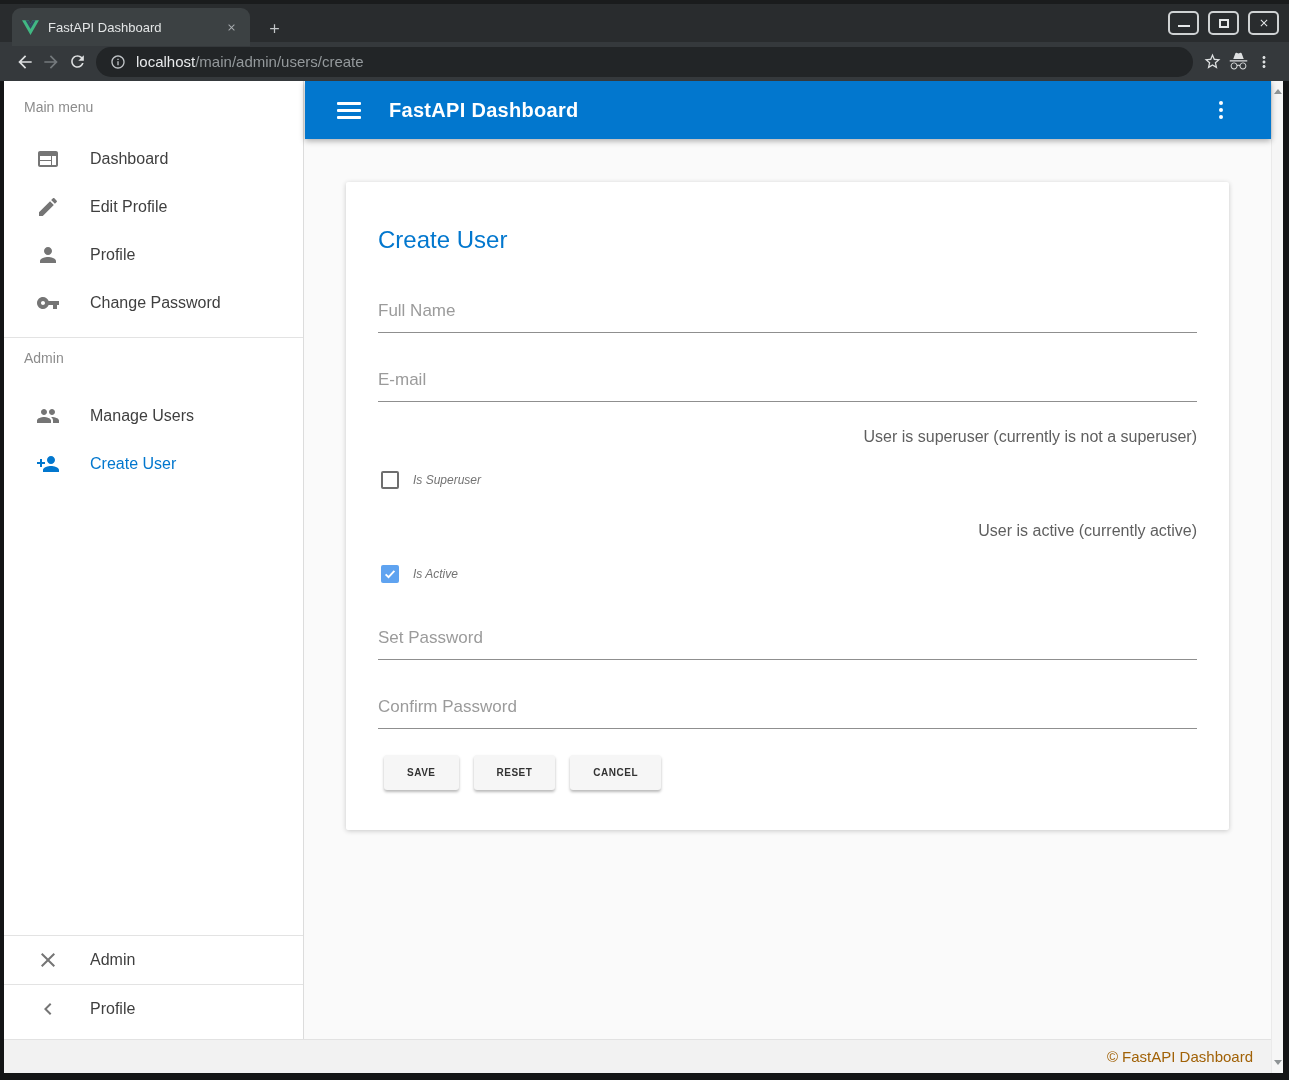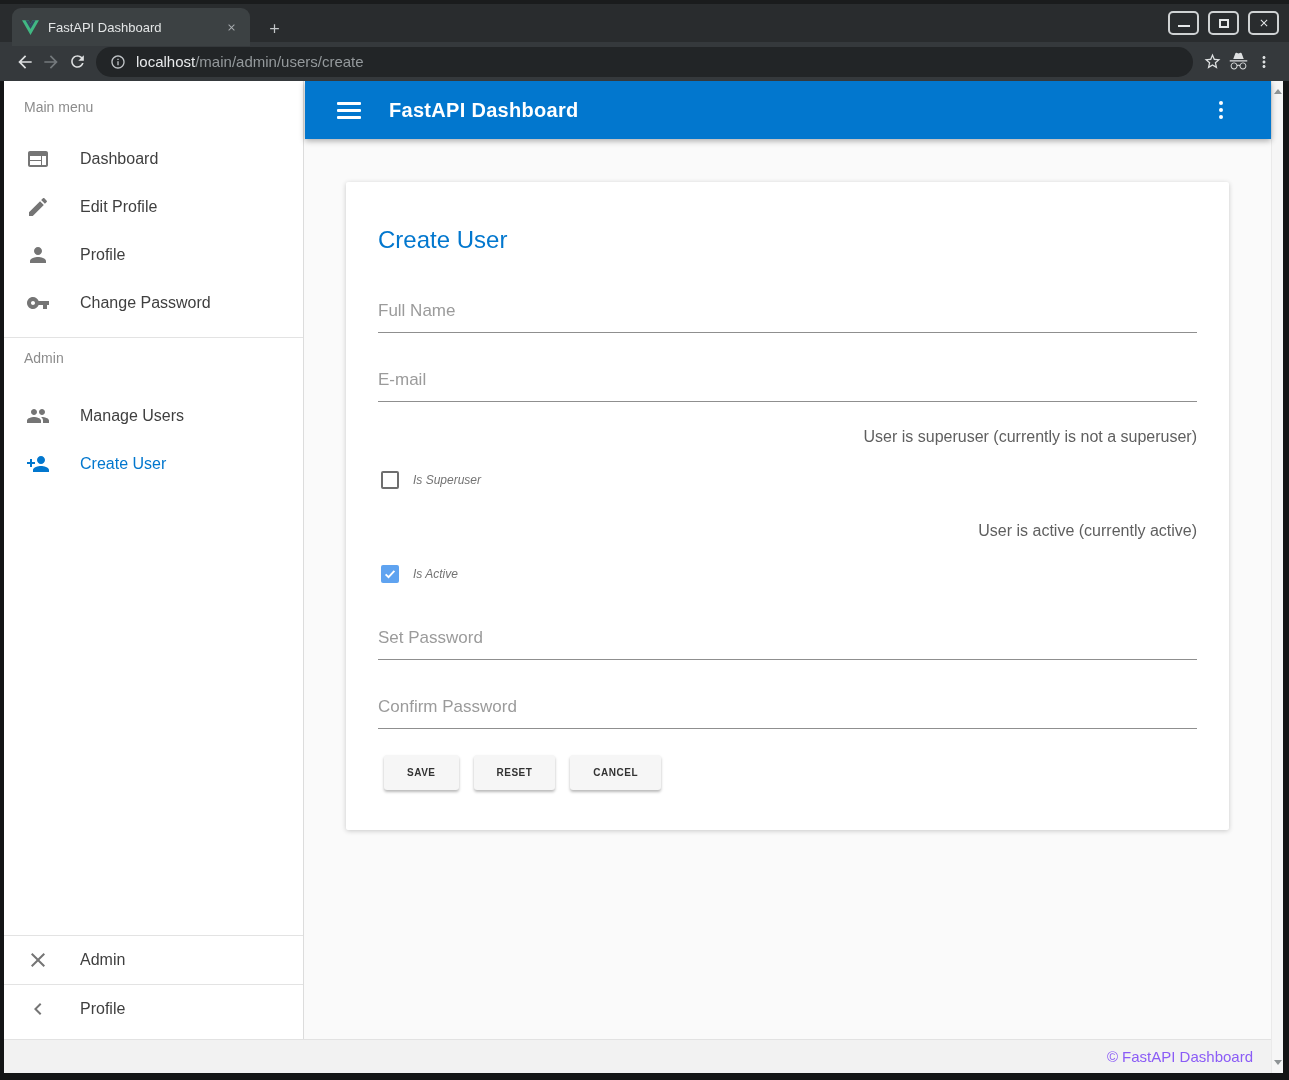--- a/index.html
+++ b/index.html
@@ -38,21 +38,21 @@
   .url-host{color:#e8eaec;}
   .url-path{color:#94999c;}
 
   
   .page{position:absolute;top:81px;left:4px;right:6px;bottom:7px;background:var(--page-bg);overflow:hidden;}
 
   
   .sidebar{position:absolute;left:0;top:0;width:300px;bottom:34px;background:#fff;border-right:1px solid #dcdcdc;
            display:flex;flex-direction:column;}
   .caption{padding:18px 16px 0 20px;color:#8c8c8c;font-size:14px;height:40px;}
-  .nav-item{height:48px;display:flex;align-items:center;padding-left:22px;gap:30px;cursor:pointer;}
+  .nav-item{height:48px;display:flex;align-items:center;padding-left:32px;gap:30px;cursor:pointer;}
   .nav-icon{width:24px;height:24px;color:#757575;flex:0 0 auto;}
   .nav-label{font-size:16px;color:#3f3f3f;}
   .nav-item.active .nav-icon{color:var(--primary);}
   .nav-item.active .nav-label{color:var(--primary);}
   .divider{border-top:1px solid #e3e3e3;margin-top:10px;}
   .divider.flush{margin-top:0;}
   .spacer{flex:1;}
   .sidebar .caption.admin{padding-top:12px;}
   .menu-gap{height:14px;}
 
@@ -85,21 +85,21 @@
   .pw-field{margin-top:41px;}
   .pw-field.second{margin-top:36px;}
   .btn-row{margin-top:26px;display:flex;gap:15px;margin-left:6px;}
   .btn{height:35px;padding:0 23px;background:#f6f6f6;border:none;border-radius:3px;
        box-shadow:0 2px 3px rgba(0,0,0,.28);font-family:inherit;font-size:10px;font-weight:700;
        letter-spacing:.5px;color:#333;cursor:pointer;}
 
   
   .footer{position:absolute;left:0;right:0;bottom:0;height:34px;background:var(--footer-bg);
           border-top:1px solid #e2e2e2;display:flex;align-items:center;justify-content:flex-end;padding-right:30px;}
-  .footer-text{color:#8b5cf6;font-size:15px;}
+  .footer-text{color:#a16207;font-size:15px;}
 
   
   .scrollbar{position:absolute;right:0;top:0;bottom:0;width:12px;background:#f6f6f6;border-left:1px solid #eaeaea;}
   .sb-arrow{position:absolute;left:2px;width:0;height:0;border-left:4px solid transparent;border-right:4px solid transparent;}
   .sb-arrow.up{top:8px;border-bottom:5px solid #8f9496;}
   .sb-arrow.down{bottom:8px;border-top:5px solid #8f9496;}
 
   svg{display:block;}
 </style>
 </head>

